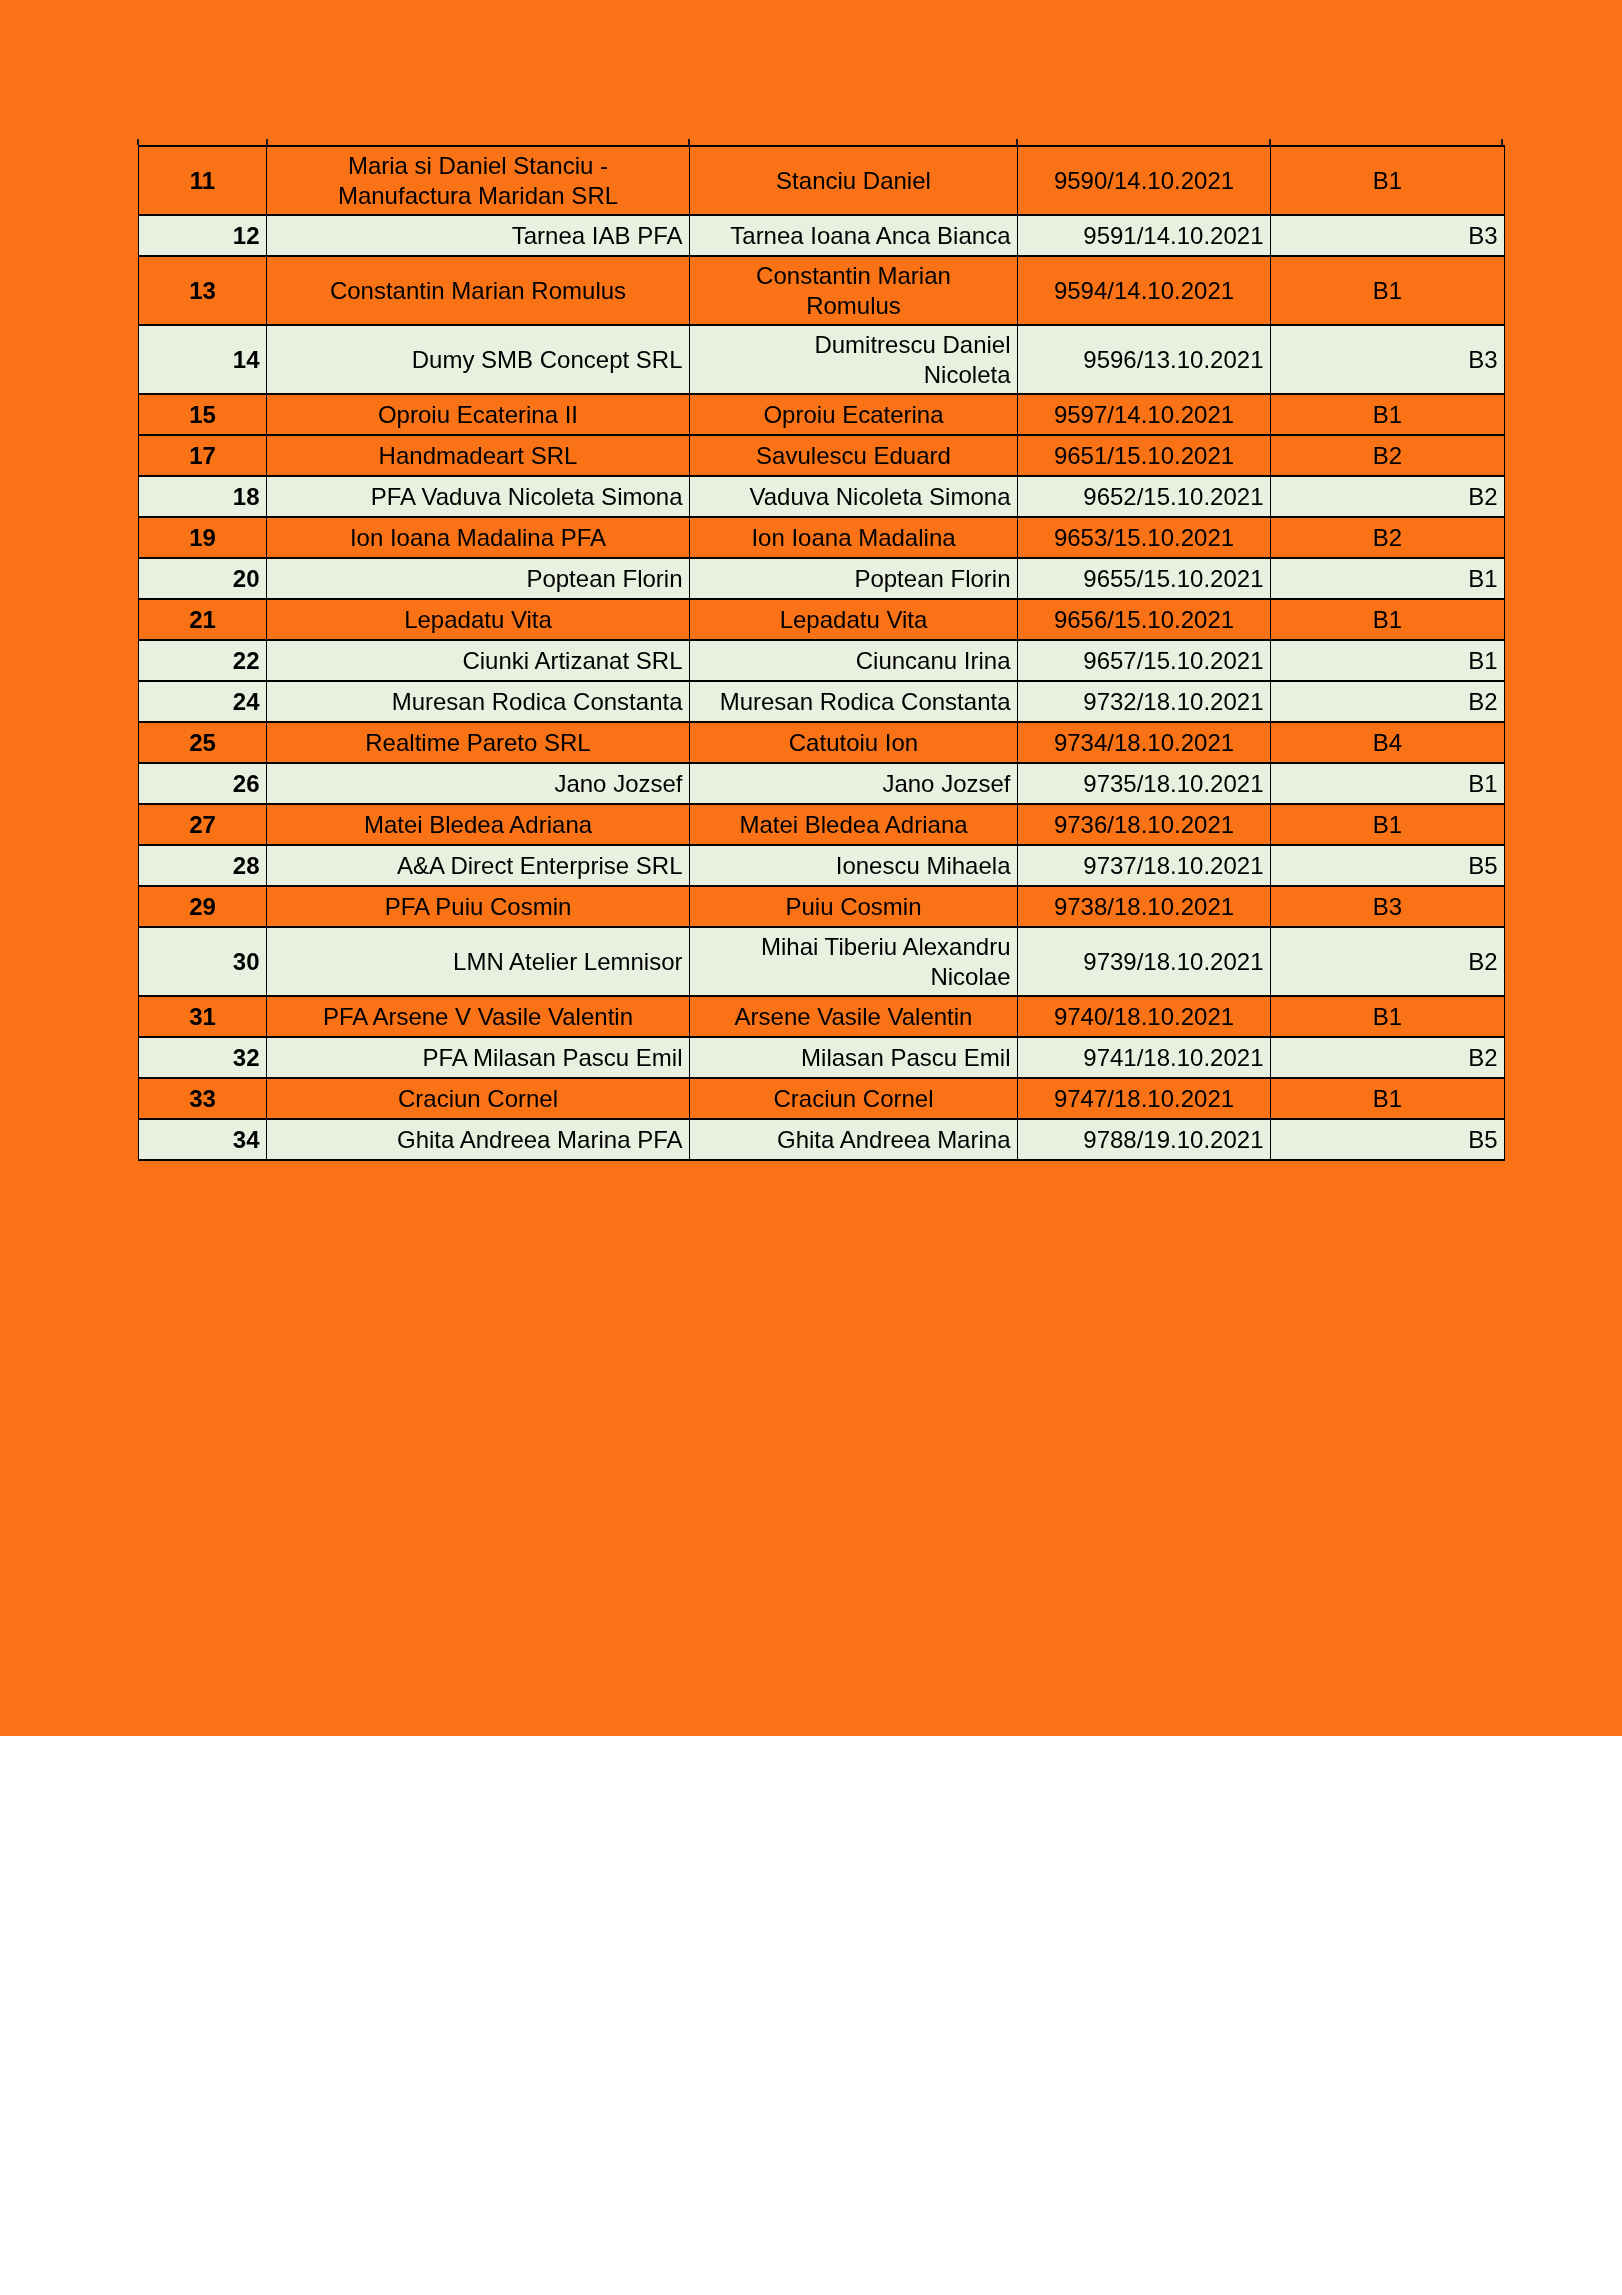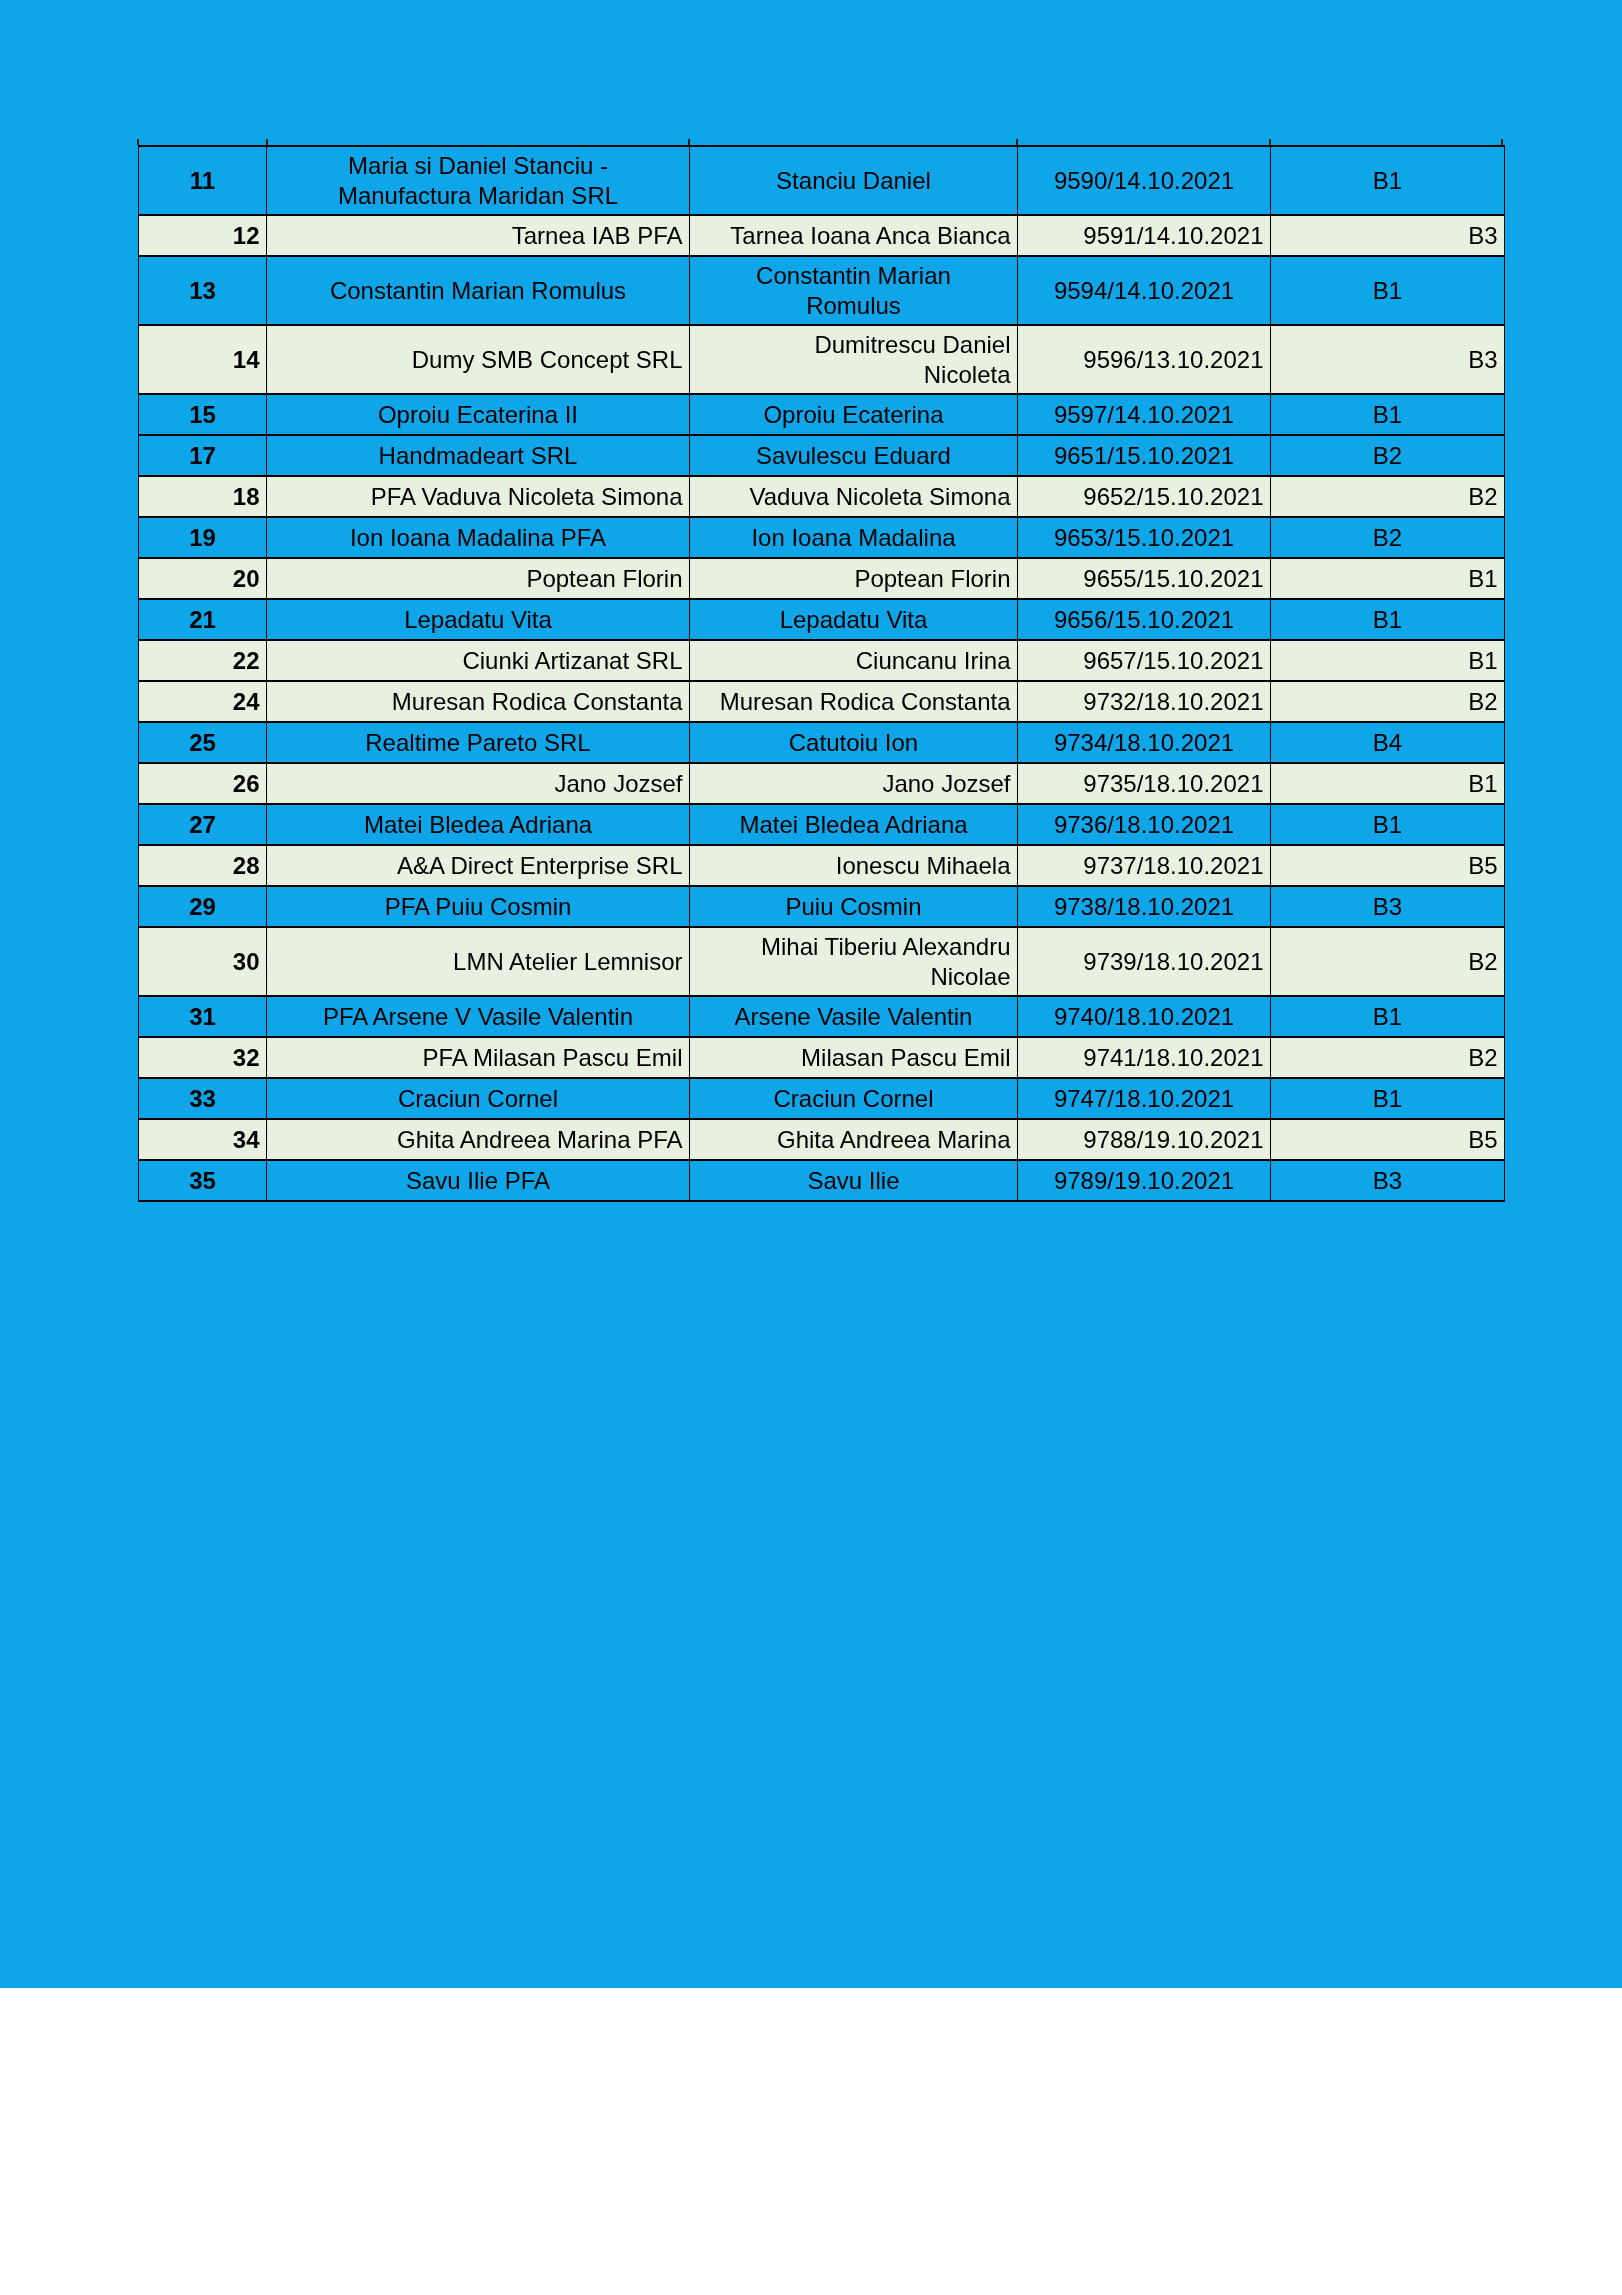--- a/index.html
+++ b/index.html
@@ -7,22 +7,22 @@
     padding: 0;
     background: #ffffff;
     width: 1622px;
     height: 2295px;
     font-family: "Liberation Sans", sans-serif;
     position: relative;
   }
   .page {
     position: relative;
     width: 1622px;
-    height: 1988px;
-    background: #0ea5e9;
+    height: 1736px;
+    background: #f97316;
     overflow: hidden;
   }
   table.registry {
     position: absolute;
     left: 138px;
     top: 145px;
     width: 1366px;
     border-collapse: collapse;
     table-layout: fixed;
     font-size: 24px;
@@ -230,24 +230,17 @@
       <td class="cell-reg">9747/18.10.2021</td>
       <td class="cell-code">B1</td>
     </tr>
         <tr class="shaded">
       <td class="cell-num">34</td>
       <td class="cell-company">Ghita Andreea Marina PFA</td>
       <td class="cell-person">Ghita Andreea Marina</td>
       <td class="cell-reg">9788/19.10.2021</td>
       <td class="cell-code">B5</td>
     </tr>
-        <tr>
-      <td class="cell-num">35</td>
-      <td class="cell-company">Savu Ilie PFA</td>
-      <td class="cell-person">Savu Ilie</td>
-      <td class="cell-reg">9789/19.10.2021</td>
-      <td class="cell-code">B3</td>
-    </tr>
       </tbody>
   </table>
 
 </div>
 
 
 </body></html>

